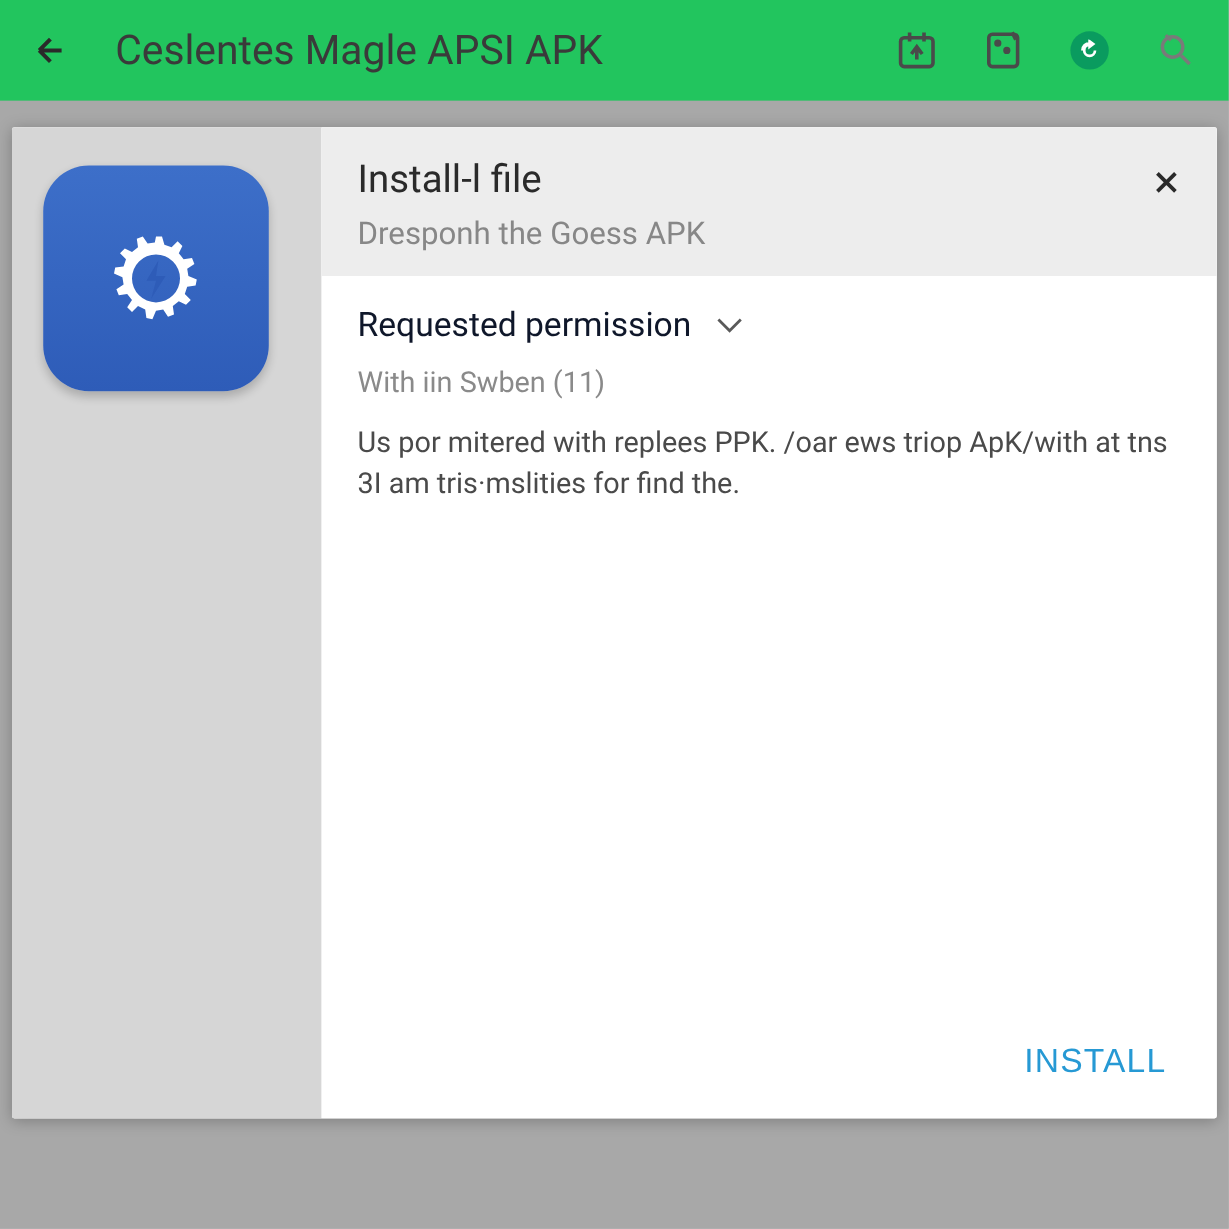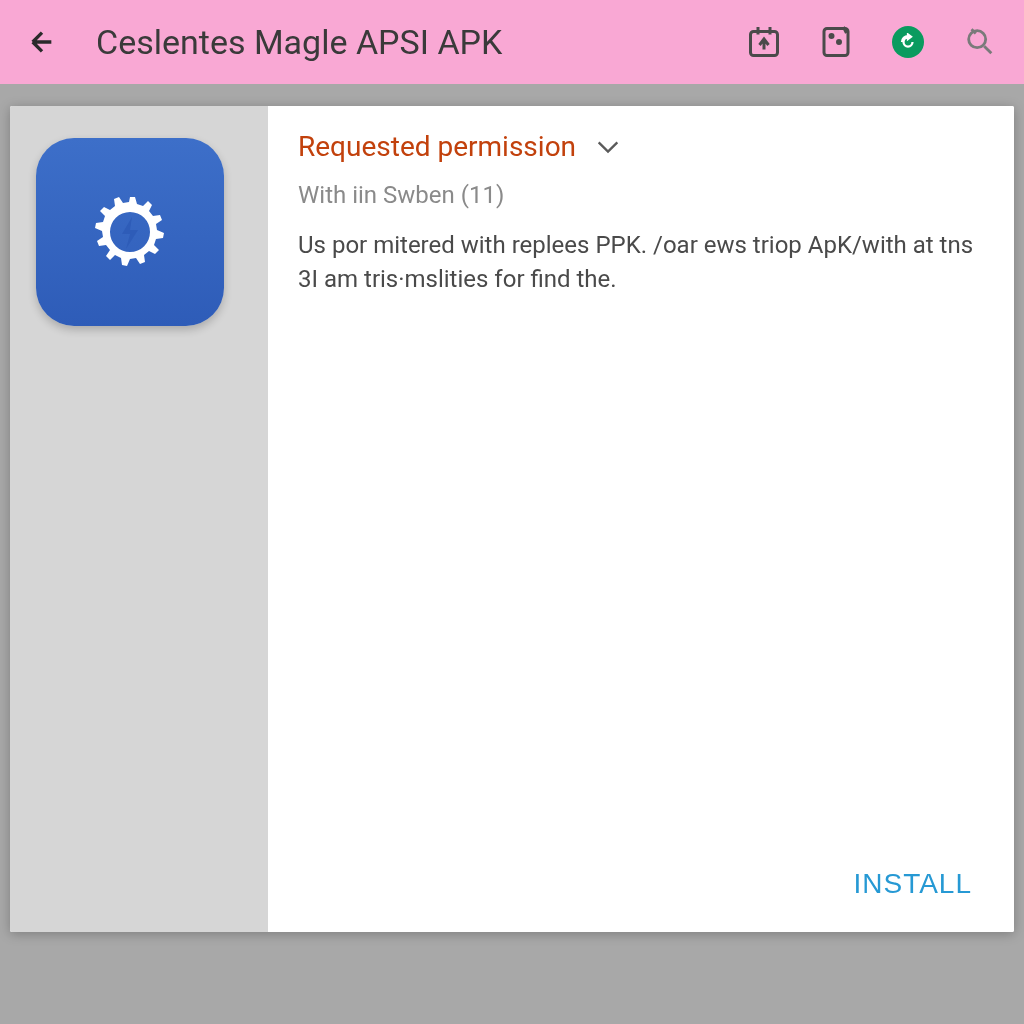--- a/index.html
+++ b/index.html
@@ -16,21 +16,21 @@
       position: relative;
       overflow: hidden;
     }
     
     .toolbar {
       position: absolute;
       top: 0;
       left: 0;
       right: 0;
       height: 84px;
-      background: #f9a8d4;
+      background: #22c55e;
       display: flex;
       align-items: center;
       padding: 0 24px;
     }
     
     .back-arrow {
       width: 36px;
       height: 36px;
       display: flex;
       align-items: center;
@@ -162,21 +162,21 @@
     
     .permission-header {
       display: flex;
       align-items: center;
       gap: 18px;
       margin-bottom: 18px;
     }
     
     .permission-title {
       font-size: 28px;
-      color: #c2410c;
+      color: #0f172a;
       font-weight: 400;
     }
     
     .chevron {
       width: 28px;
       height: 20px;
     }
     
     .permission-subtitle {
       font-size: 24px;
@@ -258,20 +258,29 @@
       <svg viewBox="0 0 100 100">
         <g fill="#ffffff">
           <path d="M50 15 L55 15 L57 22 L63 24 L68 19 L72 23 L69 29 L73 34 L80 33 L82 38 L76 42 L77 48 L84 51 L83 56 L76 57 L74 63 L79 68 L75 72 L69 69 L64 73 L65 80 L60 82 L56 76 L50 77 L47 84 L42 83 L41 76 L35 73 L30 78 L26 74 L30 68 L26 63 L19 64 L17 59 L23 55 L22 49 L15 46 L16 41 L23 40 L25 34 L20 29 L24 25 L30 28 L35 24 L34 17 L39 15 L43 21 L49 20 Z M50 30 A20 20 0 1 0 50 70 A20 20 0 1 0 50 30 Z"></path>
           <path d="M52 35 L42 52 L50 52 L46 67 L58 48 L50 48 Z" fill="#2e5cb8"></path>
         </g>
       </svg>
     </div>
   </div>
 
   <div class="dialog-main">
+    <div class="dialog-header">
+      <div class="dialog-title">Install-l file</div>
+      <div class="dialog-subtitle">Dresponh the Goess APK</div>
+      <div class="close-button">
+        <svg viewBox="0 0 24 24" width="30" height="30" fill="none" stroke="#2a2a2a" stroke-width="2.5">
+          <path d="M18 6L6 18M6 6l12 12"></path>
+        </svg>
+      </div>
+    </div>
 
     <div class="dialog-content">
       <div class="permission-header">
         <div class="permission-title">Requested permission</div>
         <svg class="chevron" viewBox="0 0 24 16" fill="none" stroke="#5a5a5a" stroke-width="2">
           <path d="M4 4l8 8 8-8"></path>
         </svg>
       </div>
       <div class="permission-subtitle">With iin Swben (11)</div>
       <div class="permission-description">Us por mitered with replees PPK. /oar ews triop ApK/with at tns 3I am tris·mslities for find the.</div>

